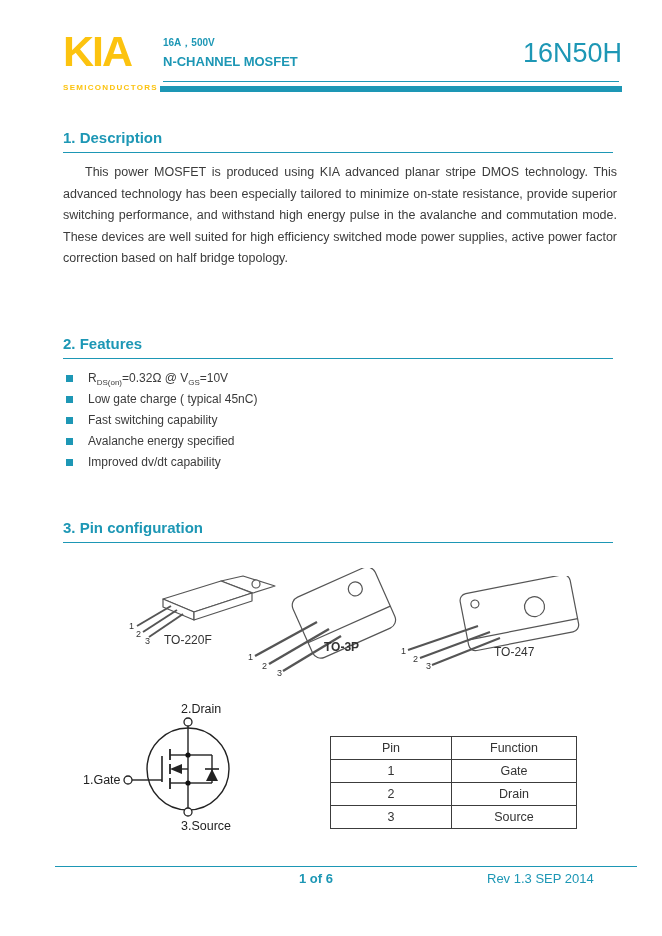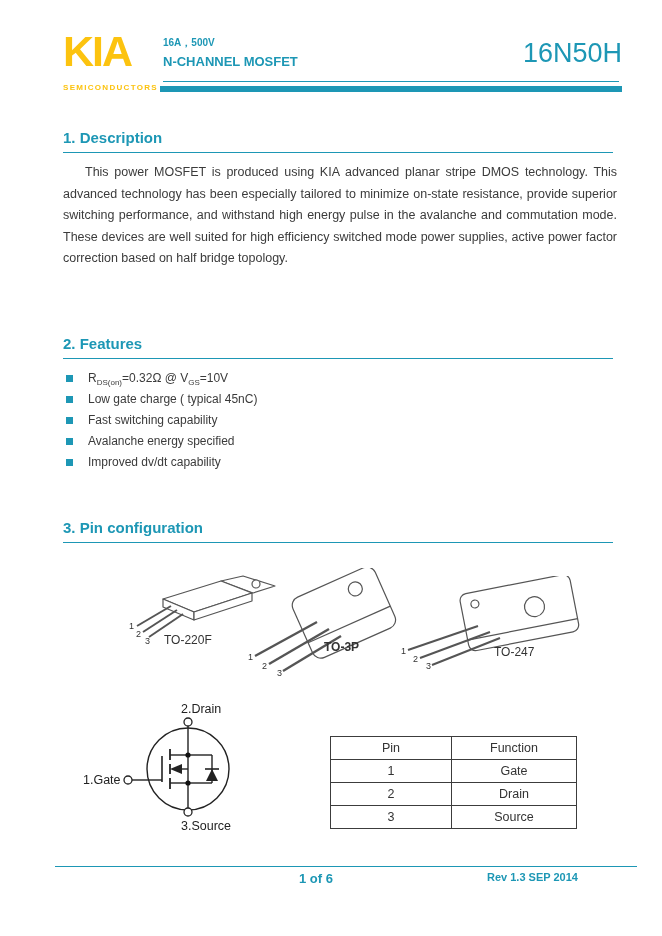--- a/index.html
+++ b/index.html
@@ -36,21 +36,21 @@
   
   table.pin-table{
     position:absolute;left:330px;top:736px;width:247px;
     border-collapse:collapse;font-size:12.5px;color:#333;
   }
   table.pin-table td{border:1.4px solid #3c3c3c;height:22px;text-align:center;padding:0;}
   table.pin-table td.c1{width:120px;}
   
   .footer-rule{left:55px;top:866px;width:582px;height:1px;background:#1d97b5;}
   .footer-page{left:299px;top:871px;font-size:13px;font-weight:700;color:#1d97b5;}
-  .footer-rev{left:487px;top:871px;font-size:11px;font-weight:700;color:#1d97b5;}
+  .footer-rev{left:487px;top:871px;font-size:13px;font-weight:400;color:#1d97b5;}
 </style>
 </head>
 <body>
 
 <div class="page">
 
   <div class="abs logo">KIA</div>
   <div class="abs logo-sub">SEMICONDUCTORS</div>
   <div class="abs spec1">16A，500V</div>
   <div class="abs spec2">N-CHANNEL MOSFET</div>

